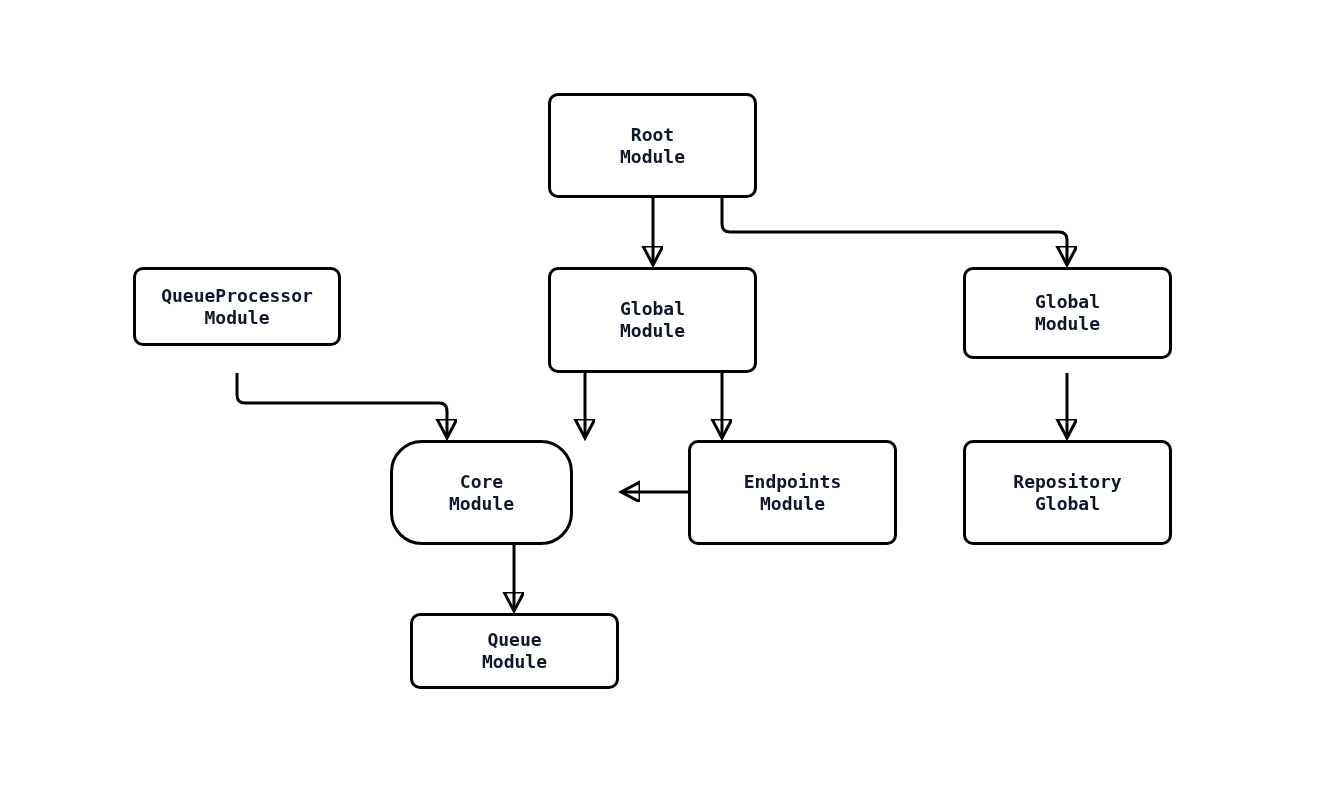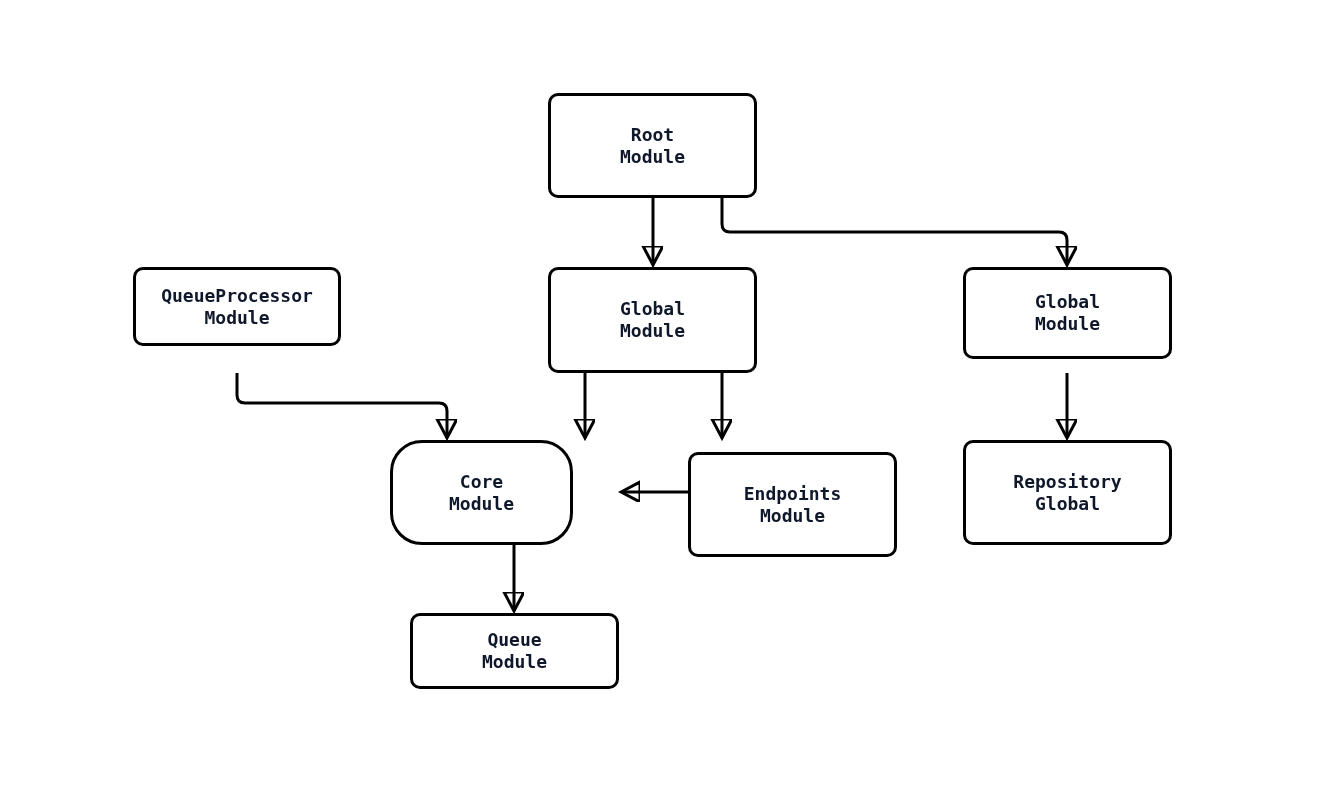--- a/index.html
+++ b/index.html
@@ -44,21 +44,21 @@
     font-size: 18px;
     line-height: 22px;
     font-weight: bold;
     color: #0f172a;
   }
   .n-root       { left: 548px; top:  93px; width: 209px; height: 105px; }
   .n-qp         { left: 133px; top: 267px; width: 208px; height: 79px; }
   .n-server     { left: 548px; top: 267px; width: 209px; height: 106px; }
   .n-global     { left: 963px; top: 267px; width: 209px; height: 92px; }
   .n-core       { left: 390px; top: 440px; width: 183px; height: 105px; border-radius: 32px; }
-  .n-endpoints  { left: 688px; top: 440px; width: 209px; height: 105px; margin-top: 12px; }
+  .n-endpoints  { left: 688px; top: 440px; width: 209px; height: 105px; }
   .n-repository { left: 963px; top: 440px; width: 209px; height: 105px; }
   .n-queue      { left: 410px; top: 613px; width: 209px; height: 76px; }
 </style>
 </head>
 <body>
 
 <div class="canvas">
 
   <svg class="edge-layer" viewBox="0 0 1337 809" xmlns="http://www.w3.org/2000/svg">
     <defs>

